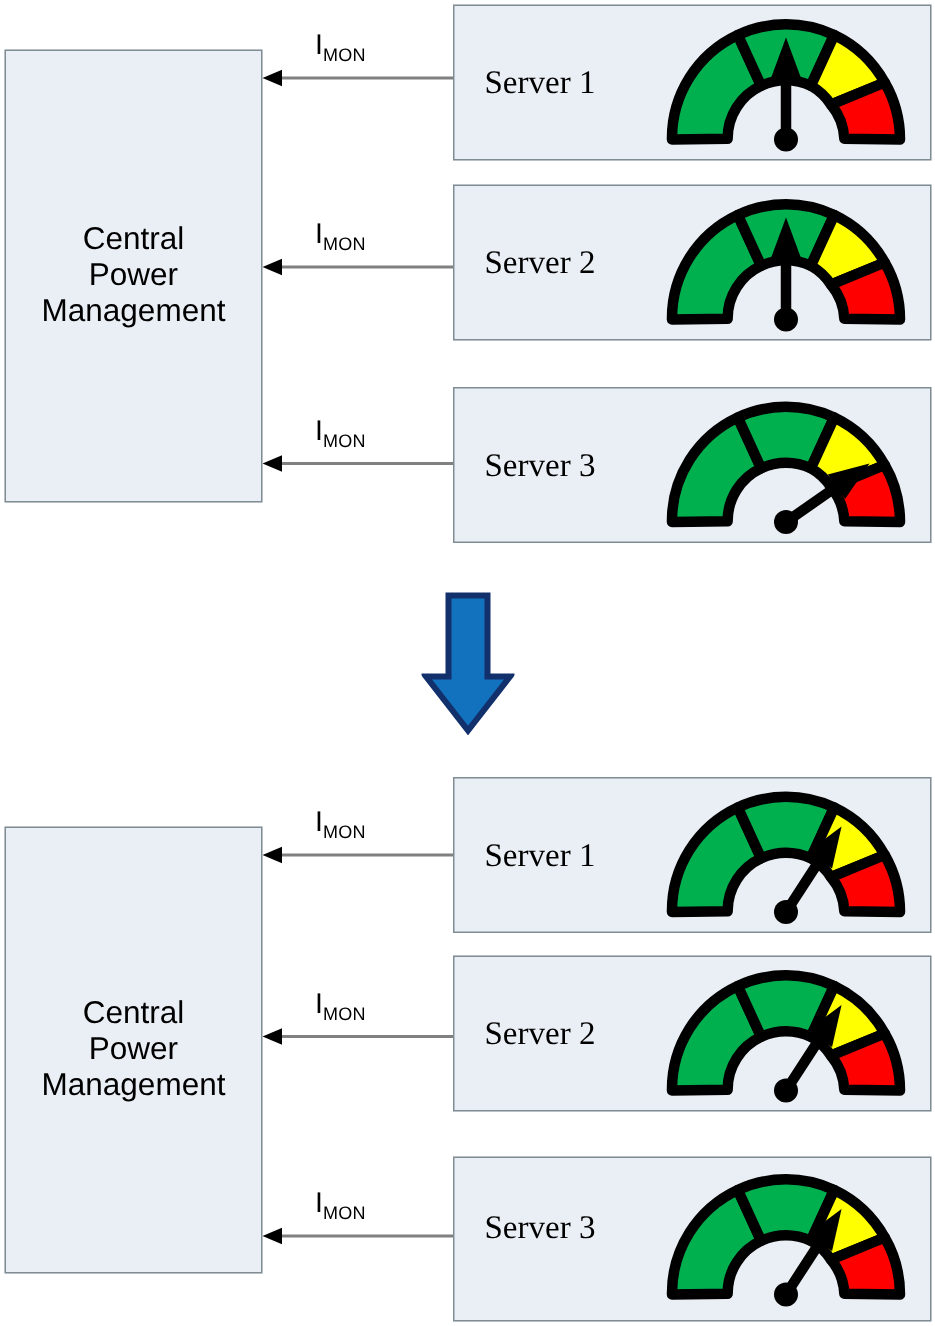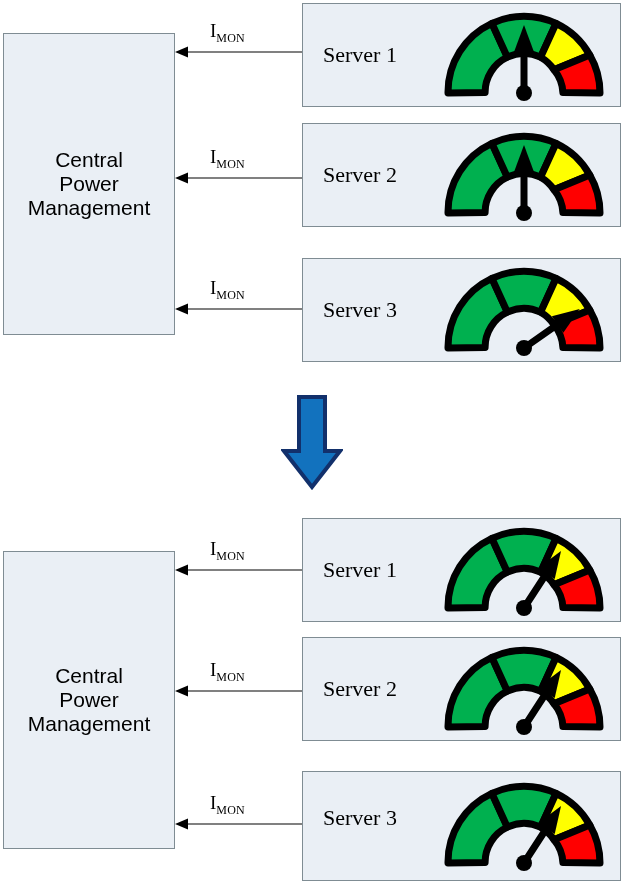--- a/index.html
+++ b/index.html
@@ -72,21 +72,21 @@
   .conn {
     position: absolute;
     height: 14px;
   }
   .conn svg { display: block; }
   .imon {
     position: absolute;
     font-size: 19px;
     color: #000000;
     white-space: nowrap;
-    font-family: Liberation Serif, serif;
+    font-family: Liberation Sans, sans-serif;
   }
   .imon sub {
     font-size: 12px;
     letter-spacing: 0.2px;
   }
   
   .big-arrow {
     position: absolute;
   }
 </style>

